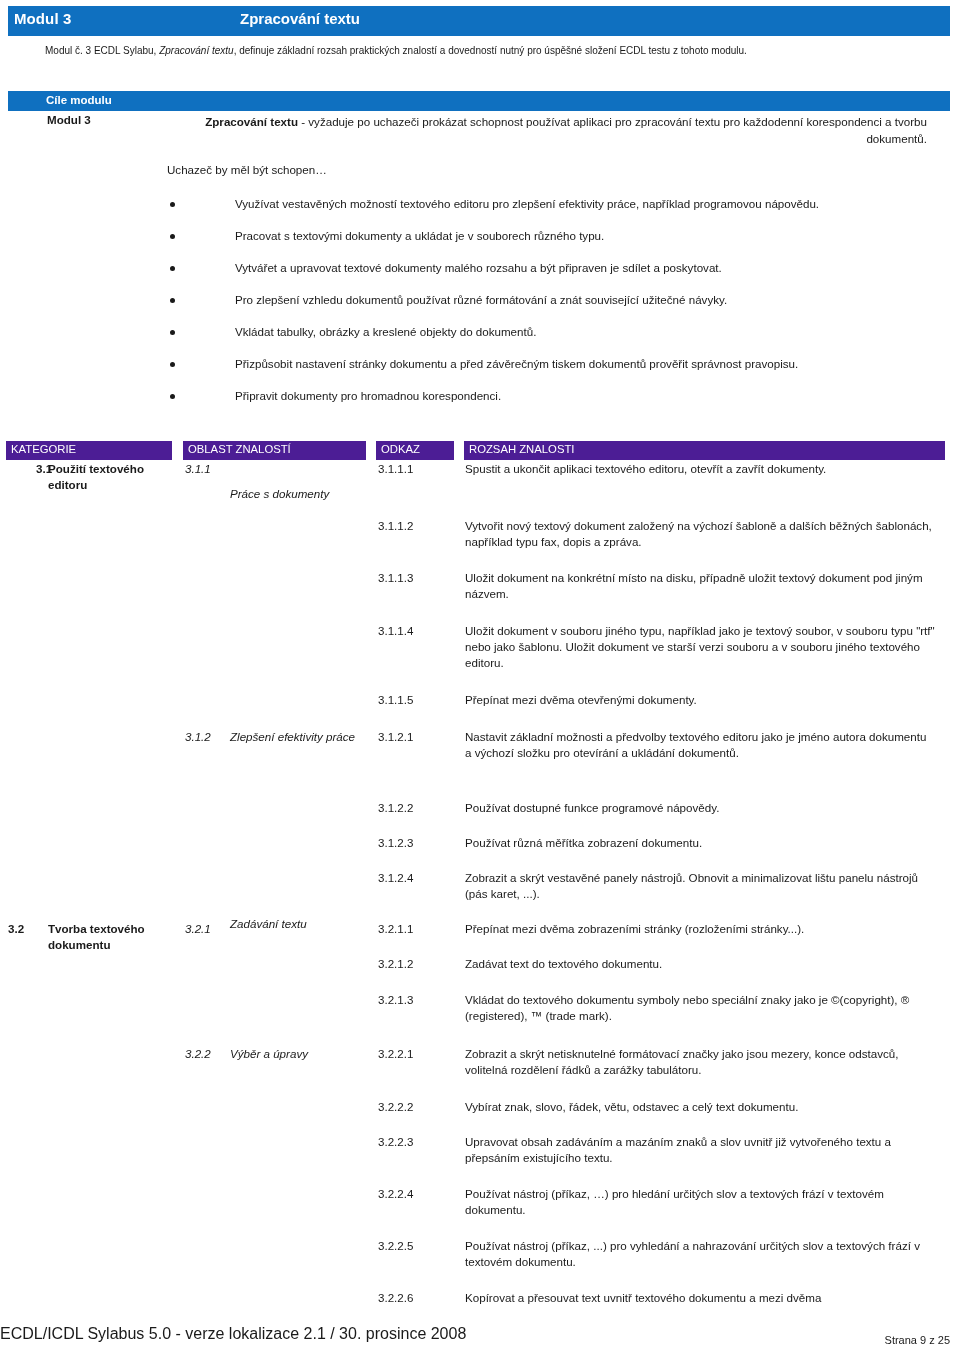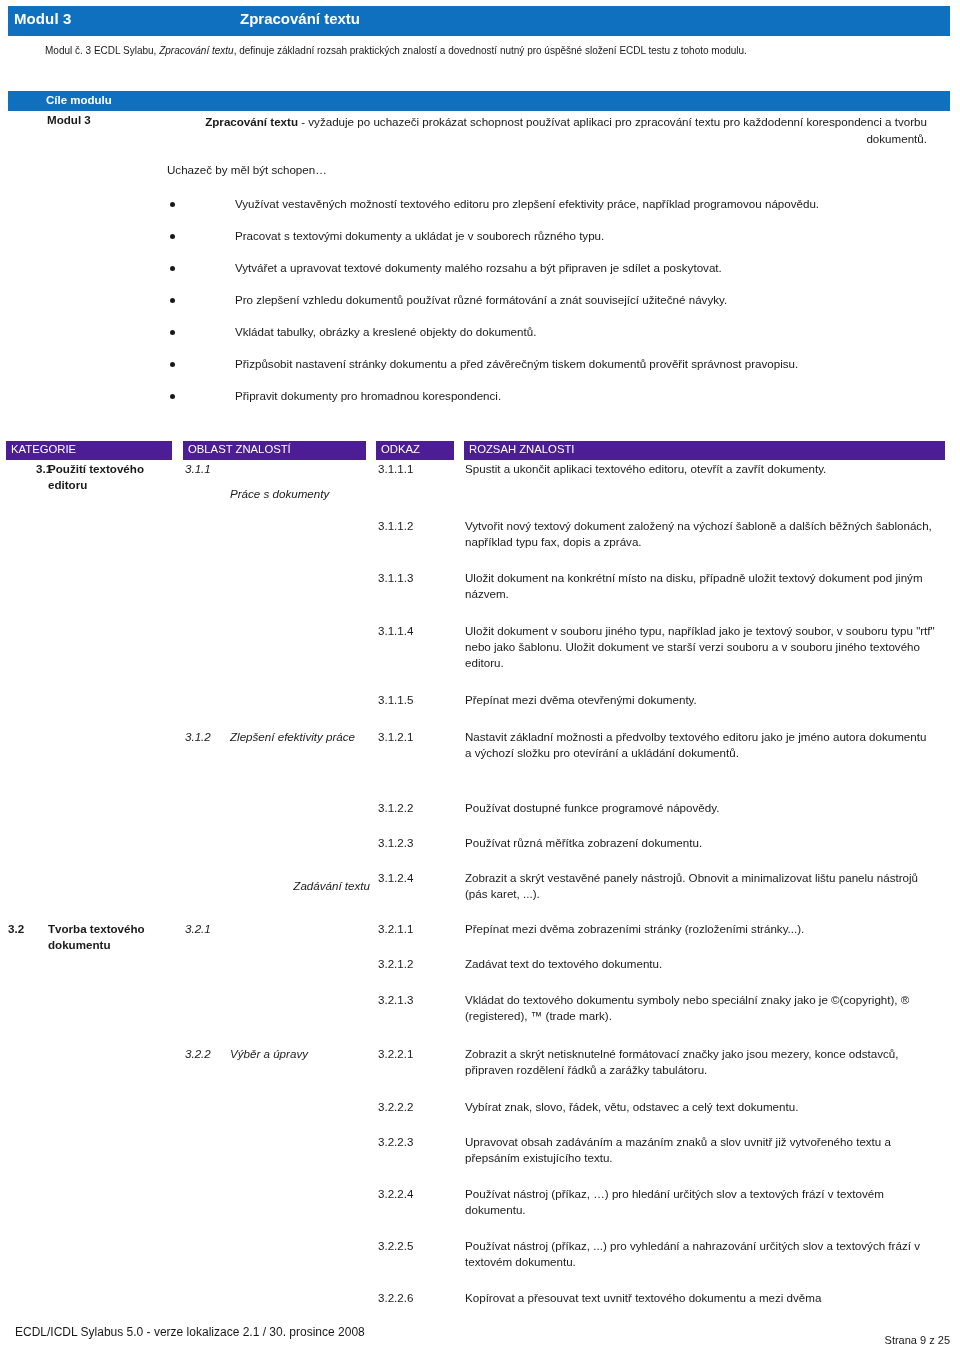--- a/index.html
+++ b/index.html
@@ -131,22 +131,22 @@
   .cat-num   { left: 8px;   width: 40px;  font-weight: bold; }
   .cat-txt   { left: 48px;  width: 130px; font-weight: bold; }
   .area-num  { left: 185px; width: 45px;  font-style: italic; }
   .area-txt  { left: 230px; width: 140px; font-style: italic; }
   .ref-num   { left: 378px; width: 85px;  }
   .desc-txt  { left: 465px; width: 470px; }
 
   
   .footer-left {
     position: absolute;
-    left: 15px; top: 1325px;
-    font-size: 12px;
+    left: 0; top: 1325px;
+    font-size: 16px;
   }
   .footer-right {
     position: absolute;
     right: 10px; top: 1325px;
     font-size: 11px;
     text-align: right;
     margin-top: 9px;
   }
 </style>
 </head>
@@ -227,31 +227,31 @@
     <div class="cell desc-txt" style="top: 729px;">Nastavit základní možnosti a předvolby textového editoru jako je jméno autora dokumentu a výchozí složku pro otevírání a ukládání dokumentů.</div>
     <div class="cell ref-num" style="top: 800px;">3.1.2.2</div>
     <div class="cell desc-txt" style="top: 800px;">Používat dostupné funkce programové nápovědy.</div>
     <div class="cell ref-num" style="top: 835px;">3.1.2.3</div>
     <div class="cell desc-txt" style="top: 835px;">Používat různá měřítka zobrazení dokumentu.</div>
     <div class="cell ref-num" style="top: 870px;">3.1.2.4</div>
     <div class="cell desc-txt" style="top: 870px;">Zobrazit a skrýt vestavěné panely nástrojů. Obnovit a minimalizovat lištu panelu nástrojů (pás karet, ...).</div>
     <div class="cell cat-num" style="top: 921px;">3.2</div>
     <div class="cell cat-txt" style="top: 921px;">Tvorba textového dokumentu</div>
     <div class="cell area-num" style="top: 921px;">3.2.1</div>
-    <div class="cell area-txt" style="top: 878px; text-align: right;">Zadávání textu</div>
+    <div class="cell area-txt" style="top: 916px;">Zadávání textu</div>
     <div class="cell ref-num" style="top: 921px;">3.2.1.1</div>
     <div class="cell desc-txt" style="top: 921px;">Přepínat mezi dvěma zobrazeními stránky (rozloženími stránky...).</div>
     <div class="cell ref-num" style="top: 956px;">3.2.1.2</div>
     <div class="cell desc-txt" style="top: 956px;">Zadávat text do textového dokumentu.</div>
     <div class="cell ref-num" style="top: 992px;">3.2.1.3</div>
     <div class="cell desc-txt" style="top: 992px;">Vkládat do textového dokumentu symboly nebo speciální znaky jako je ©(copyright), ® (registered), ™ (trade mark).</div>
     <div class="cell area-num" style="top: 1046px;">3.2.2</div>
     <div class="cell area-txt" style="top: 1046px;">Výběr a úpravy</div>
     <div class="cell ref-num" style="top: 1046px;">3.2.2.1</div>
-    <div class="cell desc-txt" style="top: 1046px;">Zobrazit a skrýt netisknutelné formátovací značky jako jsou mezery, konce odstavců, připraven rozdělení řádků a zarážky tabulátoru.</div>
+    <div class="cell desc-txt" style="top: 1046px;">Zobrazit a skrýt netisknutelné formátovací značky jako jsou mezery, konce odstavců, volitelná rozdělení řádků a zarážky tabulátoru.</div>
     <div class="cell ref-num" style="top: 1099px;">3.2.2.2</div>
     <div class="cell desc-txt" style="top: 1099px;">Vybírat znak, slovo, řádek, větu, odstavec a celý text dokumentu.</div>
     <div class="cell ref-num" style="top: 1134px;">3.2.2.3</div>
     <div class="cell desc-txt" style="top: 1134px;">Upravovat obsah zadáváním a mazáním znaků a slov uvnitř již vytvořeného textu a přepsáním existujícího textu.</div>
     <div class="cell ref-num" style="top: 1186px;">3.2.2.4</div>
     <div class="cell desc-txt" style="top: 1186px;">Používat nástroj (příkaz, …) pro hledání určitých slov a textových frází v textovém dokumentu.</div>
     <div class="cell ref-num" style="top: 1238px;">3.2.2.5</div>
     <div class="cell desc-txt" style="top: 1238px;">Používat nástroj (příkaz, ...) pro vyhledání a nahrazování určitých slov a textových frází v textovém dokumentu.</div>
     <div class="cell ref-num" style="top: 1290px;">3.2.2.6</div>
     <div class="cell desc-txt" style="top: 1290px;">Kopírovat a přesouvat text uvnitř textového dokumentu a mezi dvěma</div>

